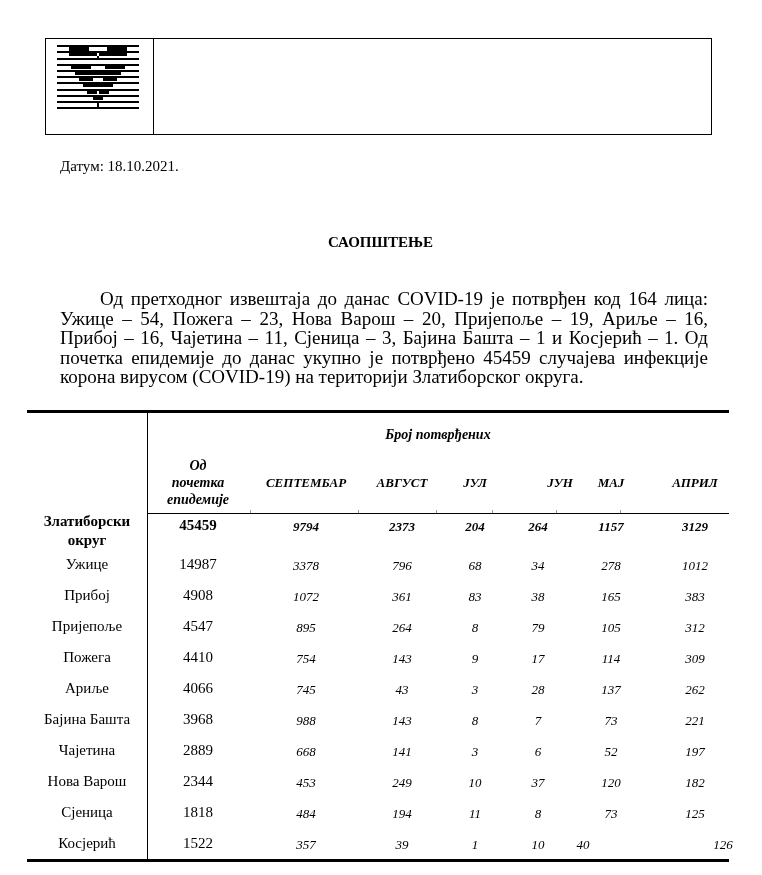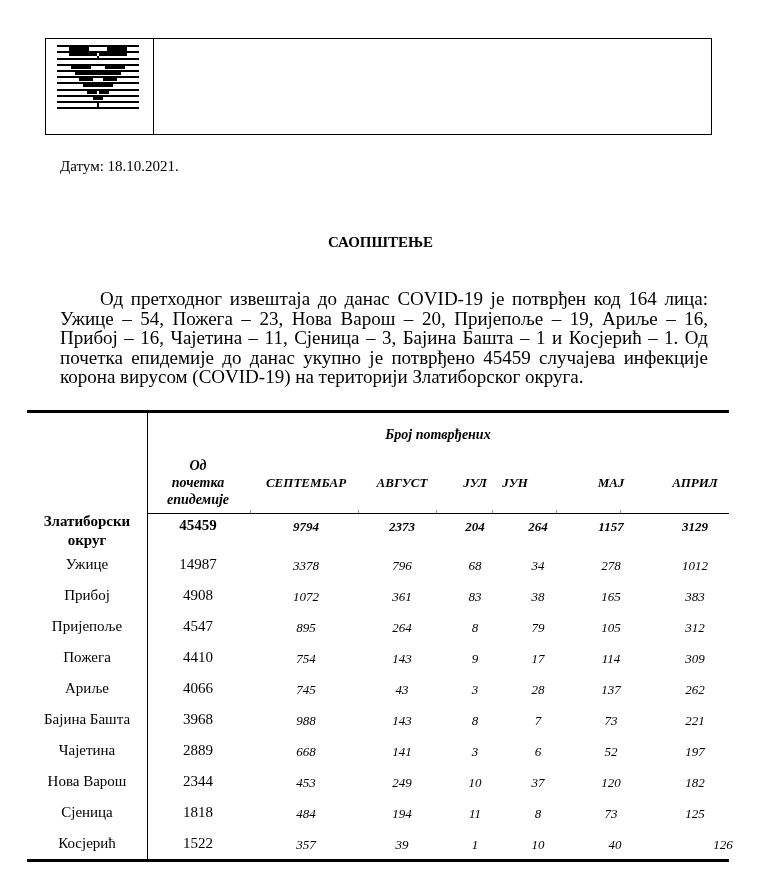--- a/index.html
+++ b/index.html
@@ -88,21 +88,21 @@
   <div class="group-hdr">Број потврђених</div>
 
   <div class="col-hdr col-hdr-first" style="left:171px">
     <div>Од</div>
     <div>почетка</div>
     <div>епидемије</div>
   </div>
   <div class="col-hdr col-hdr-month" style="left:279px">СЕПТЕМБАР</div>
   <div class="col-hdr col-hdr-month" style="left:375px">АВГУСТ</div>
   <div class="col-hdr col-hdr-month" style="left:448px">ЈУЛ</div>
-  <div class="col-hdr col-hdr-month" style="left:488px">ЈУН</div>
+  <div class="col-hdr col-hdr-month" style="left:533px">ЈУН</div>
   <div class="col-hdr col-hdr-month" style="left:584px">МАЈ</div>
   <div class="col-hdr col-hdr-month" style="left:668px">АПРИЛ</div>
 
   <div id="rows">
       <div class="row row-bold" style="top: 107px;">
         <div class="cell cell-name">
           <div>Златиборски</div>
           <div>округ</div>
         </div>
         <div class="cell cell-total">45459</div>
@@ -203,19 +203,19 @@
         <div class="cell cell-month" style="left: 584px;">73</div>
         <div class="cell cell-month" style="left: 668px;">125</div>
       </div>
       <div class="row" style="top: 425px;">
         <div class="cell cell-name">Косјерић</div>
         <div class="cell cell-total">1522</div>
         <div class="cell cell-month" style="left: 279px;">357</div>
         <div class="cell cell-month" style="left: 375px;">39</div>
         <div class="cell cell-month" style="left: 448px;">1</div>
         <div class="cell cell-month" style="left: 511px;">10</div>
-        <div class="cell cell-month" style="left: 588px;">40</div>
+        <div class="cell cell-month" style="left: 556px;">40</div>
         <div class="cell cell-month" style="left: 696px;">126</div>
       </div>
     </div>
 
   <div class="tbl-bottom"></div>
 </div>
 
 </body></html>

